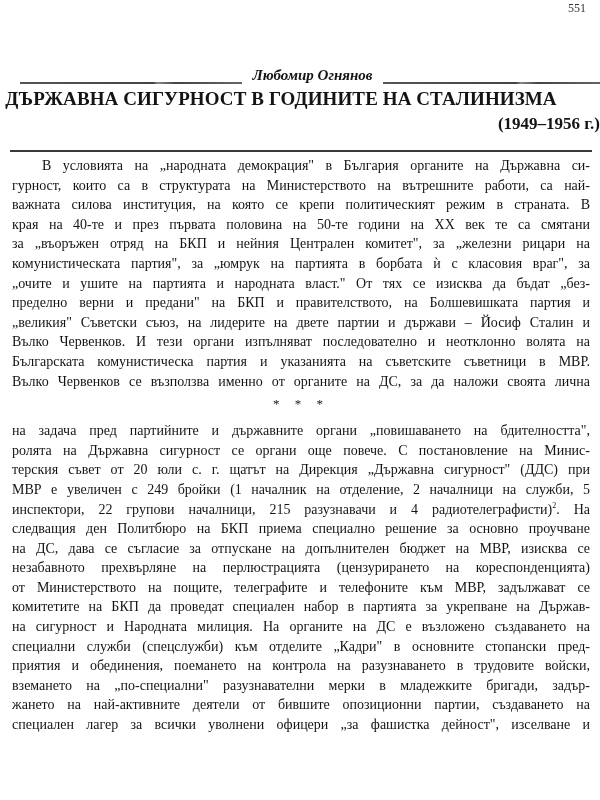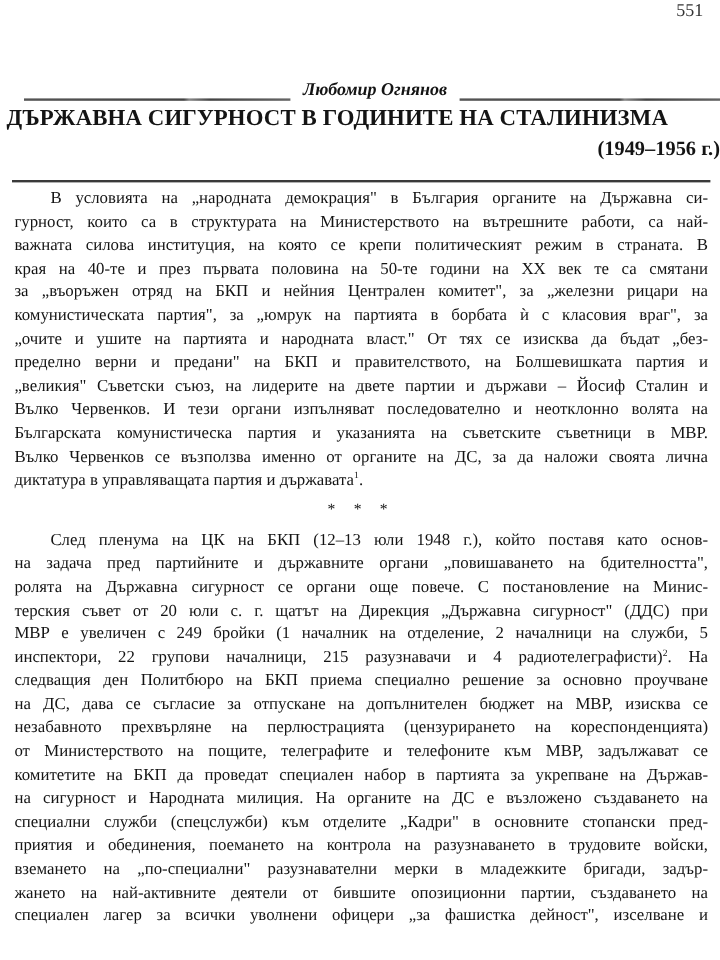--- a/index.html
+++ b/index.html
@@ -12,21 +12,21 @@
       height: 800px;
       overflow: hidden;
       position: relative;
       font-family: "Liberation Serif", "DejaVu Serif", serif;
       color: #141414;
     }
     .page-number {
       position: absolute;
       top: 1px;
       right: 14px;
-      font-size: 15px;
+      font-size: 12px;
       color: #333;
     }
     .author-row {
       position: absolute;
       top: 62px;
       left: 20px;
       width: 585px;
       height: 22px;
       display: flex;
       align-items: flex-end;
@@ -131,27 +131,25 @@
     <span class="line">важната силова институция, на която се крепи политическият режим в страната. В</span>
     <span class="line">края на 40-те и през първата половина на 50-те години на XX век те са смятани</span>
     <span class="line">за „въоръжен отряд на БКП и нейния Централен комитет", за „железни рицари на</span>
     <span class="line">комунистическата партия", за „юмрук на партията в борбата ѝ с класовия враг", за</span>
     <span class="line">„очите и ушите на партията и народната власт." От тях се изисква да бъдат „без-</span>
     <span class="line">пределно верни и предани" на БКП и правителството, на Болшевишката партия и</span>
     <span class="line">„великия" Съветски съюз, на лидерите на двете партии и държави – Йосиф Сталин и</span>
     <span class="line">Вълко Червенков. И тези органи изпълняват последователно и неотклонно волята на</span>
     <span class="line">Българската комунистическа партия и указанията на съветските съветници в МВР.</span>
     <span class="line">Вълко Червенков се възползва именно от органите на ДС, за да наложи своята лична</span>
-    <span class="line last"><span>диктатура в управляващата партия и държавата</span><sup>1</sup><span>.</span></span>
   </div>
 
   <div class="separator">* * *</div>
 
   <div>
-    <span class="line indent">След пленума на ЦК на БКП (12–13 юли 1948 г.), който поставя като основ-</span>
     <span class="line">на задача пред партийните и държавните органи „повишаването на бдителността",</span>
     <span class="line">ролята на Държавна сигурност се органи още повече. С постановление на Минис-</span>
     <span class="line">терския съвет от 20 юли с. г. щатът на Дирекция „Държавна сигурност" (ДДС) при</span>
     <span class="line">МВР е увеличен с 249 бройки (1 началник на отделение, 2 началници на служби, 5</span>
     <span class="line"><span>инспектори, 22 групови началници, 215 разузнавачи и 4 радиотелеграфисти)</span><sup>2</sup><span>. На</span></span>
     <span class="line">следващия ден Политбюро на БКП приема специално решение за основно проучване</span>
     <span class="line">на ДС, дава се съгласие за отпускане на допълнителен бюджет на МВР, изисква се</span>
     <span class="line">незабавното прехвърляне на перлюстрацията (цензурирането на кореспонденцията)</span>
     <span class="line">от Министерството на пощите, телеграфите и телефоните към МВР, задължават се</span>
     <span class="line">комитетите на БКП да проведат специален набор в партията за укрепване на Държав-</span>

